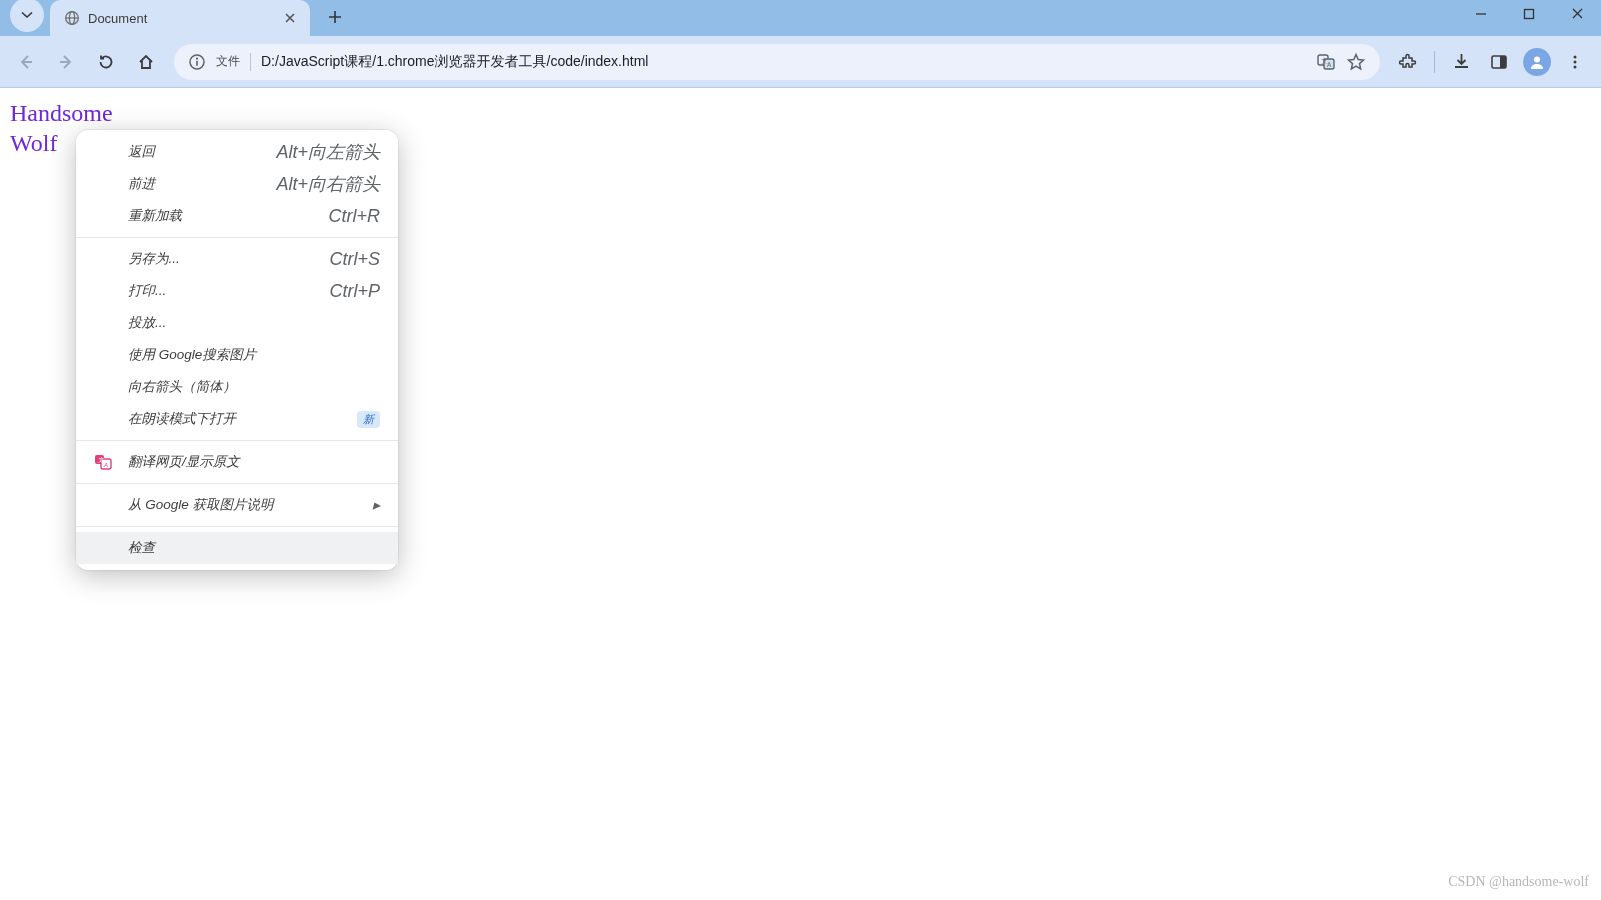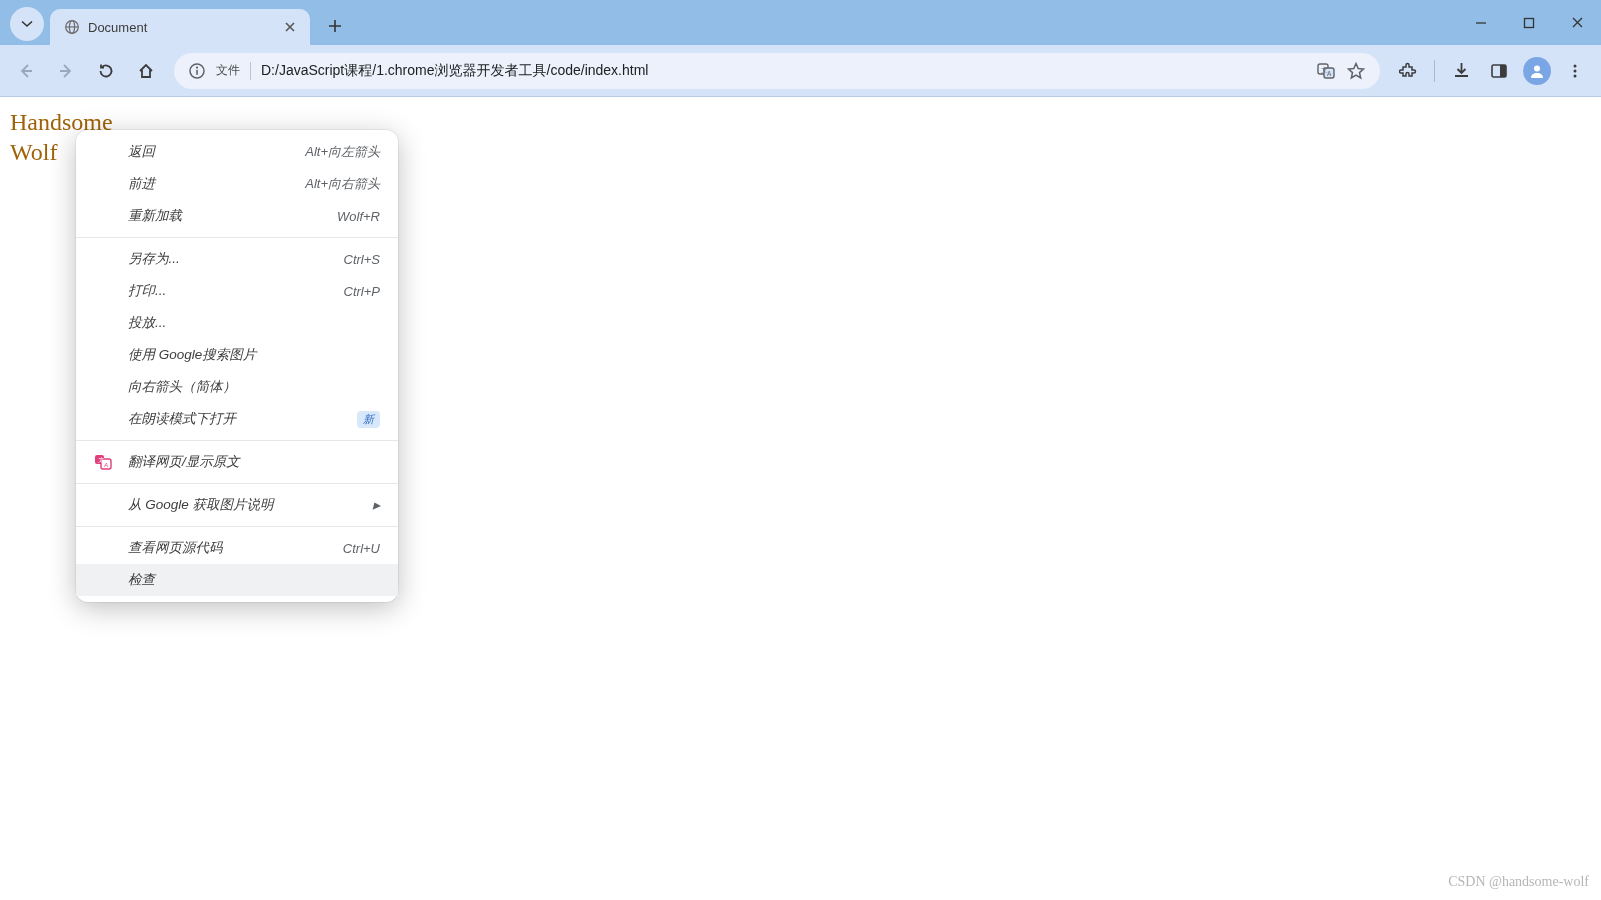--- a/index.html
+++ b/index.html
@@ -6,21 +6,21 @@
   body {
     margin: 0;
     font-family: "Segoe UI", "Microsoft YaHei", Arial, sans-serif;
     background: #fff;
     width: 1601px;
     height: 900px;
     overflow: hidden;
     position: relative;
   }
   .titlebar {
-    height: 45px;
+    height: 36px;
     background: #91bde7;
     display: flex;
     align-items: flex-end;
     position: relative;
   }
   .tab-dropdown {
     width: 34px; height: 34px;
     background: #d5e3f8;
     border-radius: 50%;
     margin: 0 6px 4px 10px;
@@ -76,21 +76,21 @@
   .omnibox .file-label { font-size:12px; color:#4a4a4a; }
   .omnibox .url { flex:1; color:#202124; }
   .right-icons { display:flex; align-items:center; gap:2px;}
   .right-icons .sep { width:1px; height:22px; background:#a7b9d4; margin:0 6px;}
   .avatar { width:28px;height:28px;border-radius:50%;background:#7aa6e6;display:flex;align-items:center;justify-content:center;}
   .content {
     padding: 10px 10px;
     font-family: "Times New Roman", serif;
     font-size: 24px;
     line-height:1.25;
-    color:#a16207;
+    color:#6d28d9;
   }
   .context-menu {
     position:absolute;
     left:76px; top:130px;
     width:322px;
     background:#fff;
     border-radius:12px;
     box-shadow:0 6px 28px rgba(0,0,0,.25), 0 0 0 1px rgba(0,0,0,.05);
     padding:6px 0;
     font-size:13.5px;
@@ -98,21 +98,21 @@
     font-style:italic;
   }
   .mi {
     display:flex; align-items:center;
     height:32px;
     padding:0 18px 0 52px;
     position:relative;
   }
   .mi:hover, .mi.hover { background:#f0f1f3;justify-content:center;}
   .mi .label { flex:1;}
-  .mi .short { color:#5f6368; font-size:13px;}
+  .mi .short { color:#5f6368; font-size:18px;}
   .mi .sub  { color:#5f6368; font-size:15px;}
   .mi .left-ic { position:absolute; left:16px; width:22px;height:22px;display:flex;align-items:center;justify-content:center;}
   .divider { height:1px; background:#e5e7ea; margin:5px 0;}
   .badge-new {
     background:#d8e8fb; color:#2f6bc5;
     font-size:11px; padding:1px 6px; border-radius:4px; margin-left:8px;
   }
   .watermark {
     position:absolute; right:12px; bottom:10px;
     font-size:14px; color:rgba(120,120,120,.55);
@@ -262,21 +262,21 @@
   <div class="mi">
       <span class="label">返回</span>
       <span class="short">Alt+向左箭头</span>
     </div>
   <div class="mi">
       <span class="label">前进</span>
       <span class="short">Alt+向右箭头</span>
     </div>
   <div class="mi">
       <span class="label">重新加载</span>
-      <span class="short">Wolf+R</span>
+      <span class="short">Ctrl+R</span>
     </div>
   <div class="divider"></div>
   <div class="mi">
       <span class="label">另存为...</span>
       <span class="short">Ctrl+S</span>
     </div>
   <div class="mi">
       <span class="label">打印...</span>
       <span class="short">Ctrl+P</span>
     </div>
@@ -304,22 +304,18 @@
         </svg>
       </span>
     <span class="label">翻译网页/显示原文</span>
   </div>
   <div class="divider"></div>
   <div class="mi">
       <span class="label">从 Google 获取图片说明</span>
       <span class="sub">▸</span>
     </div>
   <div class="divider"></div>
-  <div class="mi">
-      <span class="label">查看网页源代码</span>
-      <span class="short">Ctrl+U</span>
-    </div>
   <div class="mi hover">
       <span class="label">检查</span>
     </div>
 </div>
 
 <div class="watermark">CSDN @handsome-wolf</div>
 
 </body></html>

